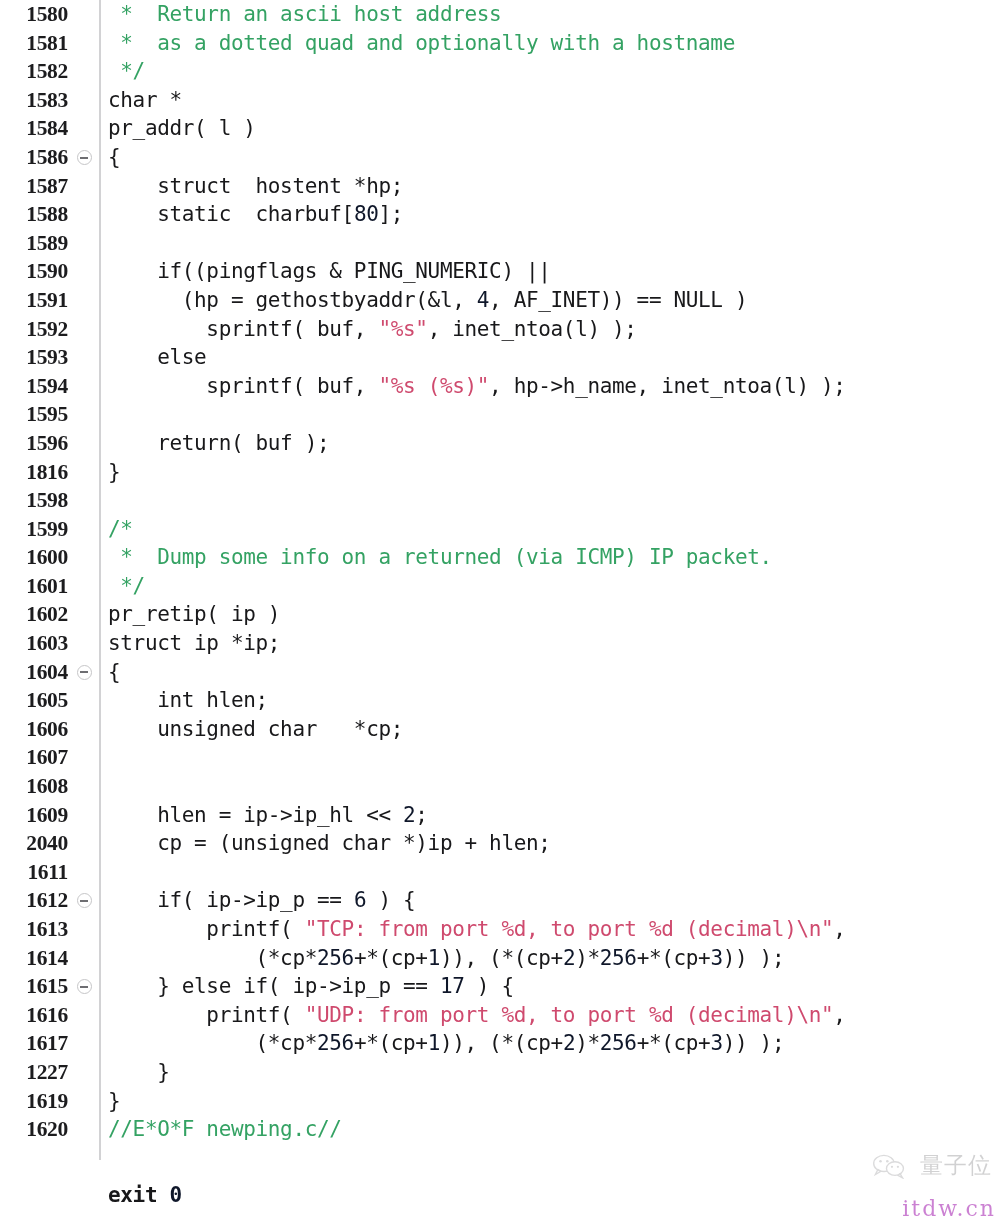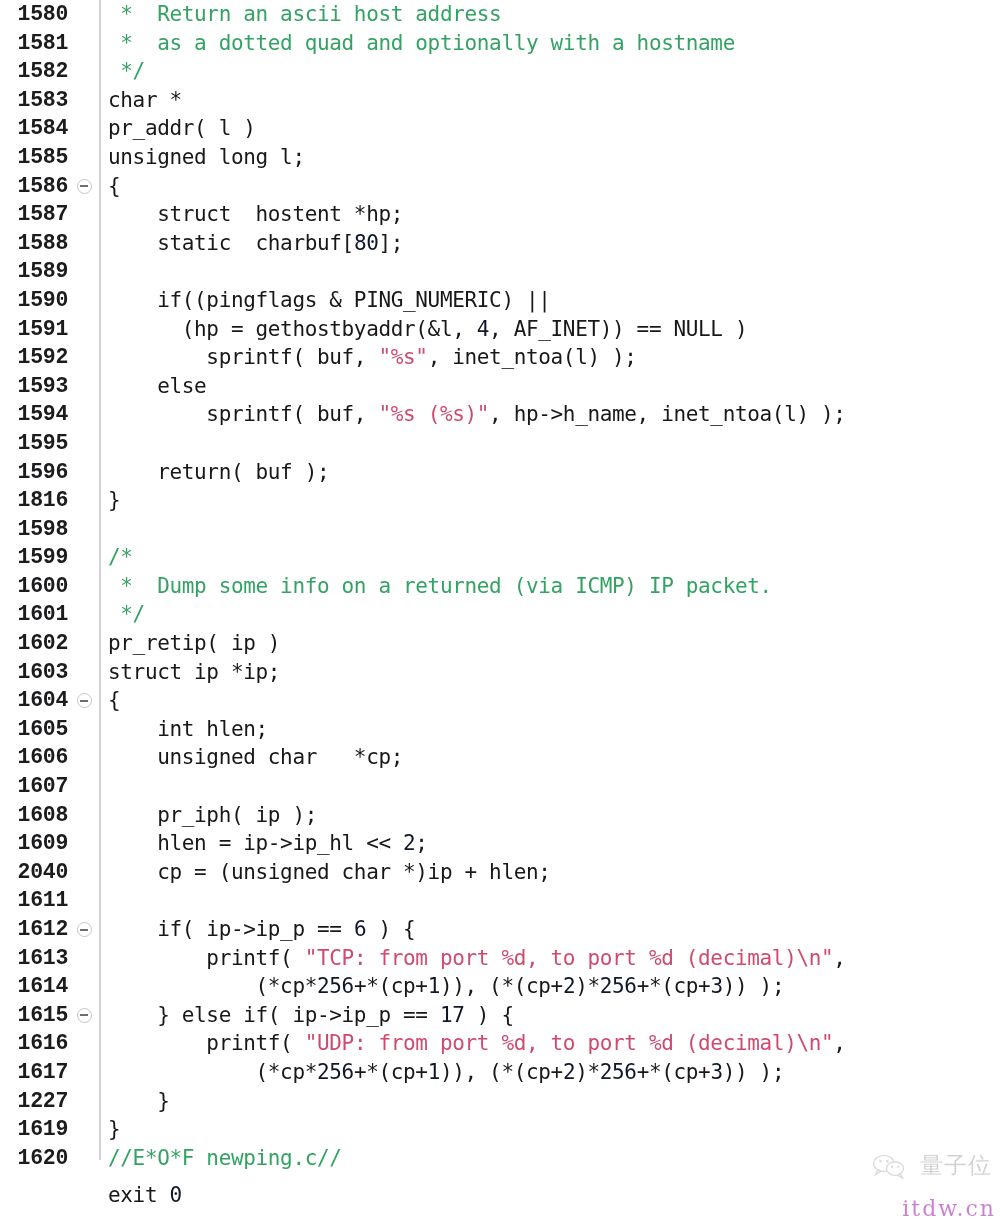--- a/index.html
+++ b/index.html
@@ -55,21 +55,21 @@
     line-height: 28.6px;
     white-space: pre;
   }
 
   .lineno {
     position: absolute;
     left: 0;
     top: 0;
     width: 68px;
     text-align: right;
-    font-family: Liberation Mono, monospace;
+    font-family: Liberation Serif, serif;
     font-size: 21.5px;
     font-weight: 700;
     color: #1c1c1e;
     letter-spacing: -0.3px;
   }
 
   .fold {
     position: absolute;
     left: 77px;
     top: 7px;
@@ -107,20 +107,21 @@
   
   .tail {
     position: absolute;
     left: 108px;
     top: 1183px;
     font-family: "DejaVu Sans Mono", "Liberation Mono", monospace;
     font-size: 21px;
     color: #18181a;
     letter-spacing: -0.35px;
     white-space: pre;
+    font-weight: bold;
   }
 
   
   .watermark {
     position: absolute;
     right: 8px;
     bottom: 42px;
     display: flex;
     align-items: center;
     gap: 14px;
@@ -151,21 +152,20 @@
 
   <div class="gutter"></div>
   <div class="gutter-rule"></div>
 
   <div class="lines" id="lines">
       <div class="line"><div class="lineno">1580</div><div class="code"><span class="cmt"> *  Return an ascii host address</span></div></div>
       <div class="line"><div class="lineno">1581</div><div class="code"><span class="cmt"> *  as a dotted quad and optionally with a hostname</span></div></div>
       <div class="line"><div class="lineno">1582</div><div class="code"><span class="cmt"> */</span></div></div>
       <div class="line"><div class="lineno">1583</div><div class="code"><span>char *</span></div></div>
       <div class="line"><div class="lineno">1584</div><div class="code"><span>pr_addr( l )</span></div></div>
-      <div class="line"><div class="lineno">1585</div><div class="code"><span>unsigned long l;</span></div></div>
       <div class="line"><div class="lineno">1586</div><div class="fold"></div><div class="code"><span>{</span></div></div>
       <div class="line"><div class="lineno">1587</div><div class="code"><span>    struct  hostent *hp;</span></div></div>
       <div class="line"><div class="lineno">1588</div><div class="code"><span>    static  charbuf[</span><span class="num">80</span><span>];</span></div></div>
       <div class="line"><div class="lineno">1589</div><div class="code"></div></div>
       <div class="line"><div class="lineno">1590</div><div class="code"><span>    if((pingflags &amp; PING_NUMERIC) ||</span></div></div>
       <div class="line"><div class="lineno">1591</div><div class="code"><span>      (hp = gethostbyaddr(&amp;l, </span><span class="num">4</span><span>, AF_INET)) == NULL )</span></div></div>
       <div class="line"><div class="lineno">1592</div><div class="code"><span>        sprintf( buf, </span><span class="str">"%s"</span><span>, inet_ntoa(l) );</span></div></div>
       <div class="line"><div class="lineno">1593</div><div class="code"><span>    else</span></div></div>
       <div class="line"><div class="lineno">1594</div><div class="code"><span>        sprintf( buf, </span><span class="str">"%s (%s)"</span><span>, hp-&gt;h_name, inet_ntoa(l) );</span></div></div>
       <div class="line"><div class="lineno">1595</div><div class="code"></div></div>
@@ -174,21 +174,21 @@
       <div class="line"><div class="lineno">1598</div><div class="code"></div></div>
       <div class="line"><div class="lineno">1599</div><div class="code"><span class="cmt">/*</span></div></div>
       <div class="line"><div class="lineno">1600</div><div class="code"><span class="cmt"> *  Dump some info on a returned (via ICMP) IP packet.</span></div></div>
       <div class="line"><div class="lineno">1601</div><div class="code"><span class="cmt"> */</span></div></div>
       <div class="line"><div class="lineno">1602</div><div class="code"><span>pr_retip( ip )</span></div></div>
       <div class="line"><div class="lineno">1603</div><div class="code"><span>struct ip *ip;</span></div></div>
       <div class="line"><div class="lineno">1604</div><div class="fold"></div><div class="code"><span>{</span></div></div>
       <div class="line"><div class="lineno">1605</div><div class="code"><span>    int hlen;</span></div></div>
       <div class="line"><div class="lineno">1606</div><div class="code"><span>    unsigned char   *cp;</span></div></div>
       <div class="line"><div class="lineno">1607</div><div class="code"></div></div>
-      <div class="line"><div class="lineno">1608</div><div class="code"><span>    pr_iph( ip );</span></div></div>
+      <div class="line"><div class="lineno">1608</div></div>
       <div class="line"><div class="lineno">1609</div><div class="code"><span>    hlen = ip-&gt;ip_hl &lt;&lt; </span><span class="num">2</span><span>;</span></div></div>
       <div class="line"><div class="lineno">2040</div><div class="code"><span>    cp = (unsigned char *)ip + hlen;</span></div></div>
       <div class="line"><div class="lineno">1611</div><div class="code"></div></div>
       <div class="line"><div class="lineno">1612</div><div class="fold"></div><div class="code"><span>    if( ip-&gt;ip_p == </span><span class="num">6</span><span> ) {</span></div></div>
       <div class="line"><div class="lineno">1613</div><div class="code"><span>        printf( </span><span class="str">"TCP: from port %d, to port %d (decimal)\n"</span><span>,</span></div></div>
       <div class="line"><div class="lineno">1614</div><div class="code"><span>            (*cp*</span><span class="num">256</span><span>+*(cp+</span><span class="num">1</span><span>)), (*(cp+</span><span class="num">2</span><span>)*</span><span class="num">256</span><span>+*(cp+</span><span class="num">3</span><span>)) );</span></div></div>
       <div class="line"><div class="lineno">1615</div><div class="fold"></div><div class="code"><span>    } else if( ip-&gt;ip_p == </span><span class="num">17</span><span> ) {</span></div></div>
       <div class="line"><div class="lineno">1616</div><div class="code"><span>        printf( </span><span class="str">"UDP: from port %d, to port %d (decimal)\n"</span><span>,</span></div></div>
       <div class="line"><div class="lineno">1617</div><div class="code"><span>            (*cp*</span><span class="num">256</span><span>+*(cp+</span><span class="num">1</span><span>)), (*(cp+</span><span class="num">2</span><span>)*</span><span class="num">256</span><span>+*(cp+</span><span class="num">3</span><span>)) );</span></div></div>
       <div class="line"><div class="lineno">1227</div><div class="code"><span>    }</span></div></div>

